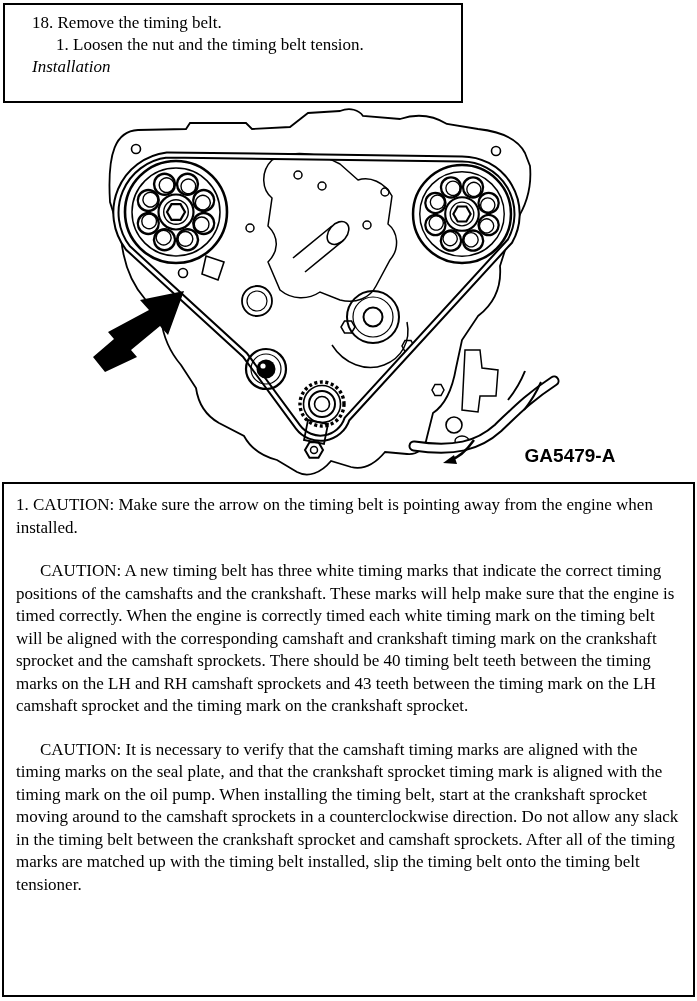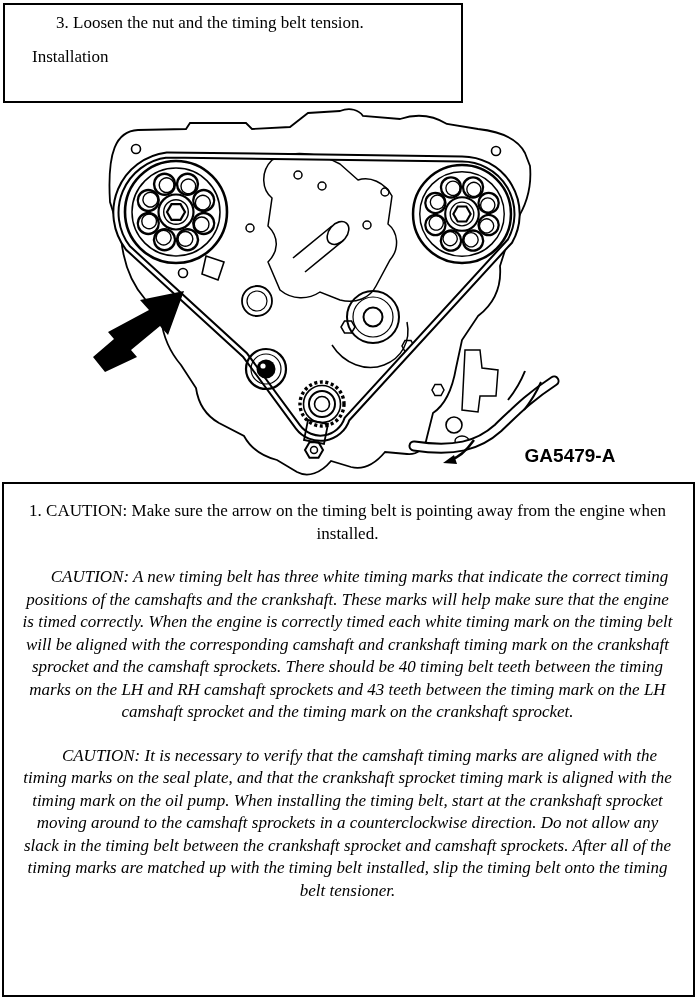--- a/index.html
+++ b/index.html
@@ -6,44 +6,45 @@
   .page{
     position:relative;width:697px;height:1001px;background:#ffffff;
     font-family:"Liberation Serif","DejaVu Serif",serif;color:#000;overflow:hidden;
   }
   .proc-box{
     position:absolute;left:3px;top:3px;width:460px;height:100px;
     border:2px solid #000;box-sizing:border-box;
     font-size:17px;line-height:22px;padding:7px 8px 0 27px;
   }
   .proc-box .substep{margin-left:24px;}
-  .proc-box .section-heading{margin-top:12px;}
+  .proc-box .section-heading{font-style:italic;}
   .diagram-wrap{position:absolute;left:10px;top:106px;width:697px;height:376px;}
   .diagram-wrap svg{display:block;}
   .caution-box{
     position:absolute;left:2px;top:482px;width:693px;height:515px;
     border:2px solid #000;box-sizing:border-box;
     font-size:17px;line-height:22.5px;padding:6px 10px 0 8px;
   }
-  .caution-box p{margin:10px;text-align:center;}
-  .caution-box p + p{margin-top:21px;font-style:italic;}
+  .caution-box p{margin:4px;}
+  .caution-box p + p{margin-top:21px;}
   .caution-box p.indent{text-indent:24px;}
   .fig-label{
     font-family:"Liberation Sans","DejaVu Sans",sans-serif;
     font-weight:bold;font-size:19px;
   }
   svg .ln{fill:none;stroke:#000;}
 </style>
 </head>
 <body>
 
 <div class="page">
 
   <div class="proc-box">
-    <div class="substep">3. Loosen the nut and the timing belt tension.</div>
+    <div>18. Remove the timing belt.</div>
+    <div class="substep">1. Loosen the nut and the timing belt tension.</div>
     <div class="section-heading">Installation</div>
   </div>
 
   <div class="diagram-wrap">
     <svg width="697" height="376" viewBox="0 106 697 376" xmlns="http://www.w3.org/2000/svg">
       <defs>
         <g id="bolthole">
           <circle class="ln" r="10.5" stroke-width="2.4"></circle>
           <circle class="ln" cx="-1.6" cy="1.6" r="7.4" stroke-width="1.4"></circle>
         </g>

